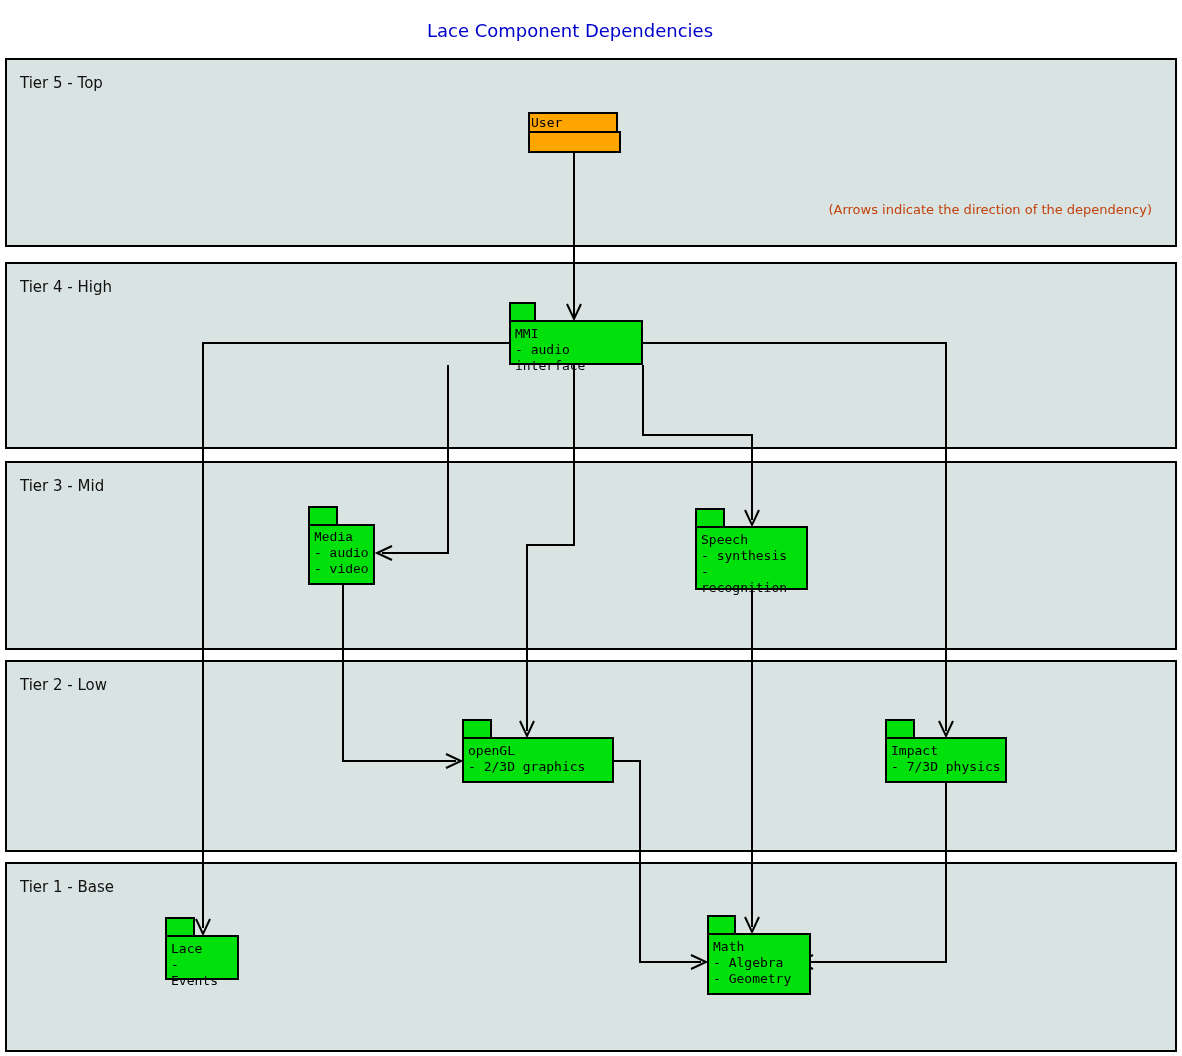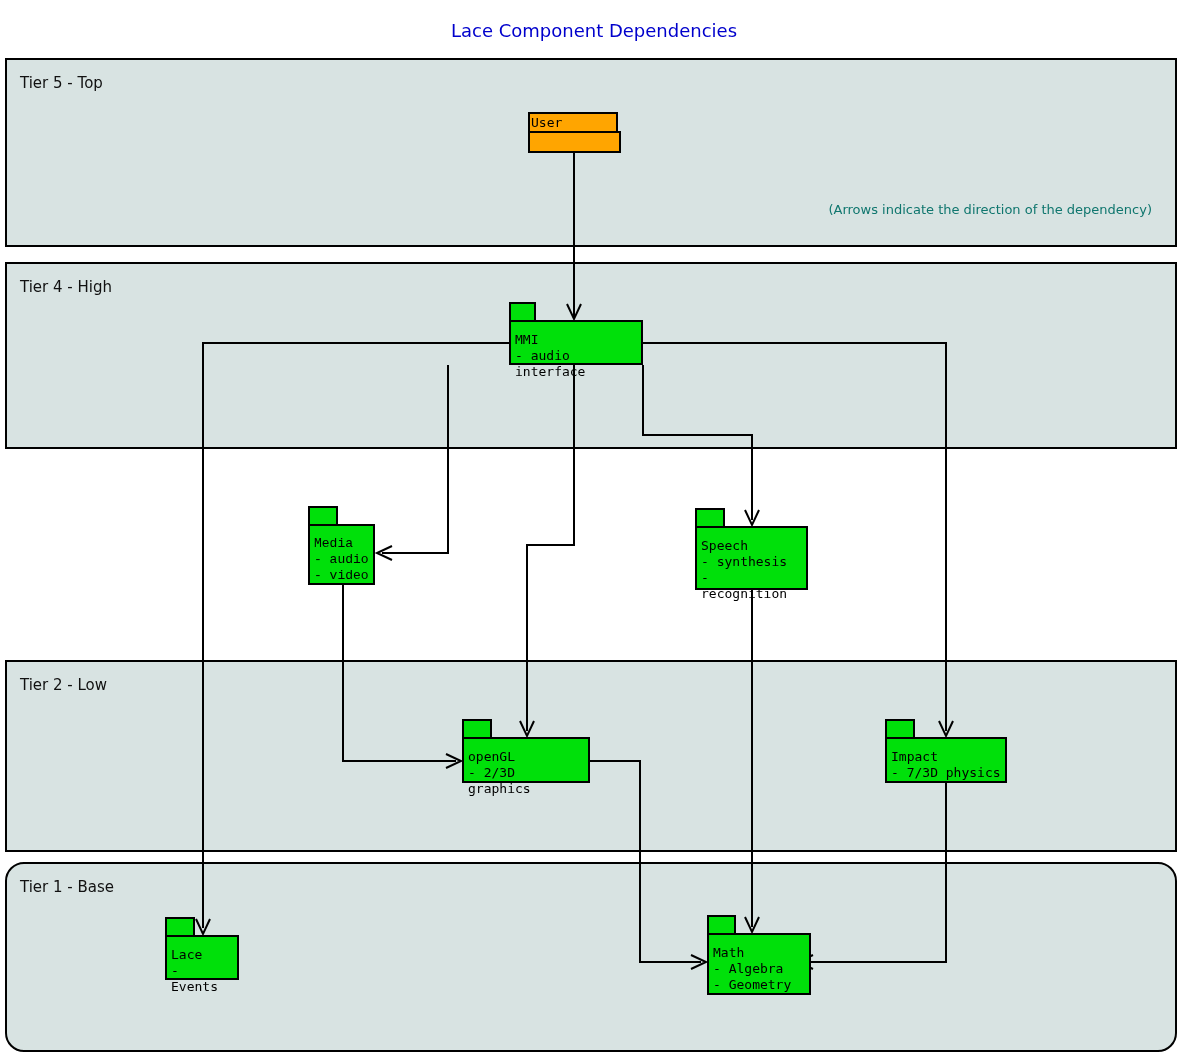--- a/index.html
+++ b/index.html
@@ -17,51 +17,50 @@
     background:#ffffff;
     font-family:"DejaVu Sans","Liberation Sans",sans-serif;
     color:#000;
     overflow:hidden;
   }
   .diagram-title{
     position:absolute;left:0;top:20px;width:1140px;
     text-align:center;
     font-size:18px;
     color:var(--title_color);
-    margin-left:24px;
   }
   .tier-band{
     position:absolute;left:5px;width:1172px;
     background:var(--band_fill);
     border:2px solid #000;
   }
   .tier-label{
     position:absolute;left:13px;top:14px;
     font-size:15px;color:#111;
   }
   .annotation{
     position:absolute;top:202px;right:30px;
-    font-size:13px;color:#0f766e;
+    font-size:13px;color:#c2410c;
   }
   .edges{position:absolute;left:0;top:0;z-index:5;}
   .edges polyline,.edges path{
     fill:none;stroke:var(--edge_color);stroke-width:2;
   }
   .node{position:absolute;z-index:10;font-family:"DejaVu Sans Mono","Liberation Mono",monospace;font-size:13px;line-height:16px;}
   .folder .tab{
     position:absolute;top:-18px;left:0;
     width:30px;height:20px;
     background:var(--component_fill);
     border:2px solid #000;
   }
   .folder .body{
     position:absolute;left:0;top:0;width:100%;height:100%;
     background:var(--component_fill);
     border:2px solid #000;
-    padding:10px 4px;
+    padding:4px 4px;
   }
   .applet .ua-top{
     position:absolute;left:0;top:0;width:90px;height:21px;
     background:var(--applet_fill);
     border:2px solid #000;
     padding:1px 1px;
   }
   .applet .ua-bottom{
     position:absolute;left:0;top:19px;width:93px;height:22px;
     background:var(--applet_fill);
@@ -74,24 +73,27 @@
 <div class="canvas">
 
   <div class="diagram-title">Lace Component Dependencies</div>
 
   <div class="tier-band" style="top:58px;height:189px;">
     <div class="tier-label">Tier 5 - Top</div>
   </div>
   <div class="tier-band" style="top:262px;height:187px;">
     <div class="tier-label">Tier 4 - High</div>
   </div>
+  <div class="tier-band" style="top:461px;height:189px;">
+    <div class="tier-label">Tier 3 - Mid</div>
+  </div>
   <div class="tier-band" style="top:660px;height:192px;padding-left:18px;">
     <div class="tier-label">Tier 2 - Low</div>
   </div>
-  <div class="tier-band" style="top:862px;height:190px;border-radius:19px;">
+  <div class="tier-band" style="top:862px;height:190px;">
     <div class="tier-label">Tier 1 - Base</div>
   </div>
 
   <div class="annotation">(Arrows indicate the direction of the dependency)</div>
 
   <svg class="edges" width="1182" height="1056">
     <g>
       <polyline points="574,153 574,318"></polyline>
       <path d="M567,304 L574,319 L581,304"></path>
     </g>
@@ -157,21 +159,21 @@
 
   <div class="node folder" style="left:695px;top:526px;width:113px;height:64px;">
     <div class="tab"></div>
     <div class="body">
       <div>Speech</div>
       <div>- synthesis</div>
       <div>- recognition</div>
     </div>
   </div>
 
-  <div class="node folder" style="left:462px;top:737px;width:128px;height:46px;">
+  <div class="node folder" style="left:462px;top:737px;width:152px;height:46px;">
     <div class="tab"></div>
     <div class="body">
       <div>openGL</div>
       <div>- 2/3D graphics</div>
     </div>
   </div>
 
   <div class="node folder" style="left:885px;top:737px;width:122px;height:46px;text-decoration:underline;">
     <div class="tab"></div>
     <div class="body">

